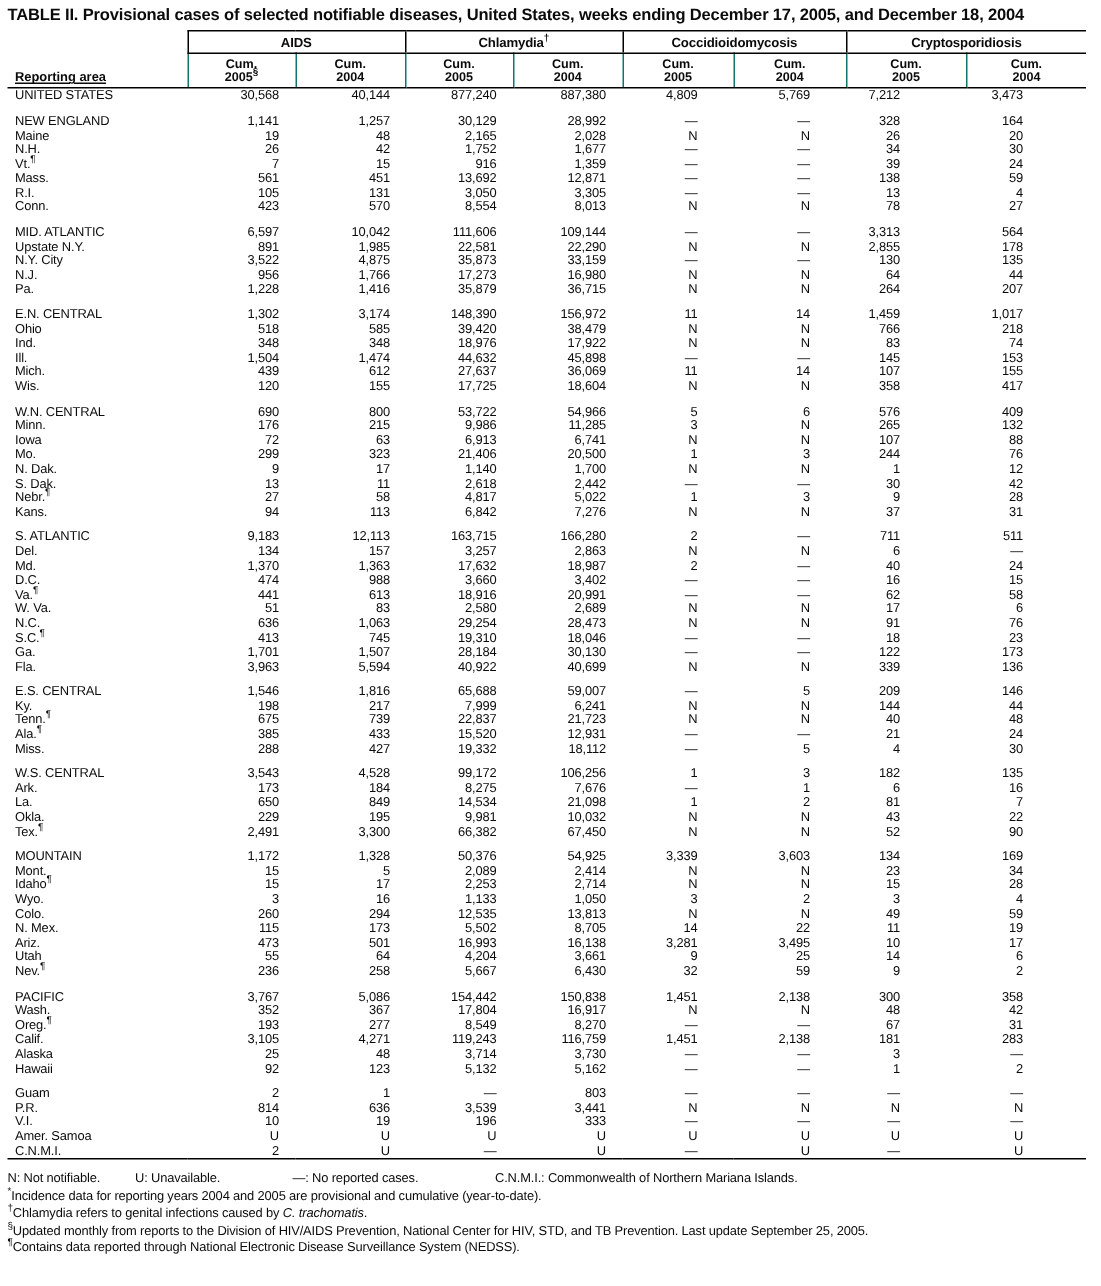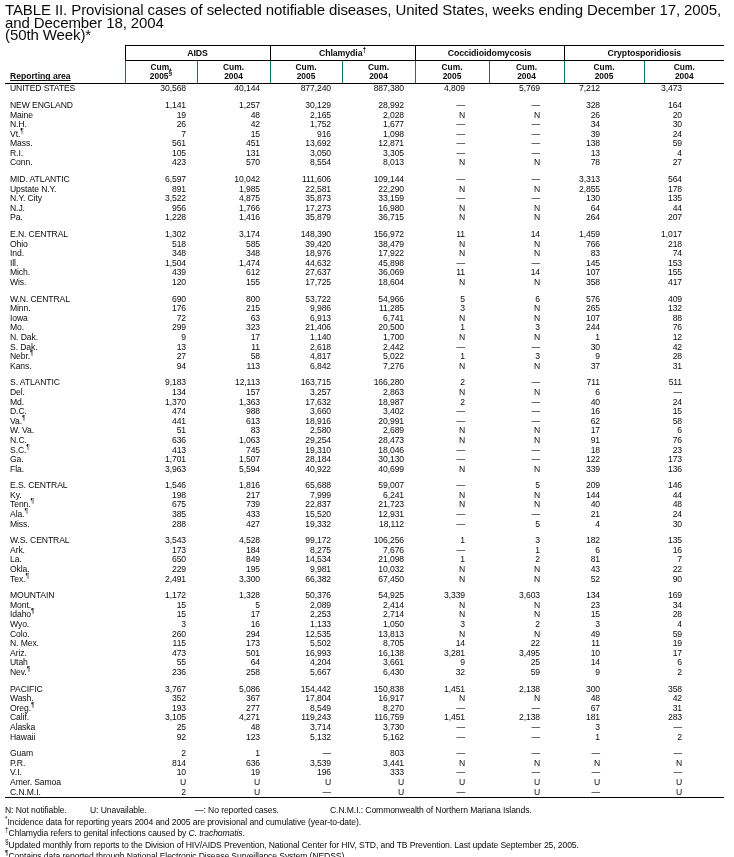--- a/index.html
+++ b/index.html
@@ -2,21 +2,21 @@
 <html><head>
 <meta charset="utf-8">
 <style>
   html,body{margin:0;padding:0;}
   body{
     width:734px;height:857px;overflow:hidden;
     background:#ffffff;color:#0b0b0b;
     font-family:"Liberation Sans", sans-serif;
   }
   .title{
-    font-weight:normal;font-size:15px;line-height:12.5px;
+    font-weight:bold;font-size:11px;line-height:12.5px;
     padding:4px 3px 0 5px;letter-spacing:-0.1px;
   }
   table{
     border-collapse:collapse;table-layout:fixed;
     width:719px;margin:3px 0 0 5px;
     border-bottom:1px solid #000;
   }
   thead th{font-weight:bold;color:#0b0b0b;}
   th.area-h{
     vertical-align:bottom;text-align:left;
@@ -50,21 +50,20 @@
   .legend{display:flex;line-height:11.6px;}
   .lg0{width:85px;} .lg1{width:105px;} .lg2{width:135px;}
   .note{padding-left:10px;text-indent:-10px;line-height:11.6px;}
   .note i{font-style:italic;margin-top:20px;}
 </style>
 </head>
 <body>
 
 <div class="title">
   <div>TABLE II. Provisional cases of selected notifiable diseases, United States, weeks ending December 17, 2005, and December 18, 2004</div>
-  <div>(50th Week)*</div>
 </div>
 
 <table>
   <colgroup>
     <col style="width:120px">
       <col style="width:72px">
       <col style="width:73px">
     <col style="width:72px">
       <col style="width:73px">
       <col style="width:74px">
@@ -134,21 +133,21 @@
         <td class="val c4">—</td>
         <td class="val c5">—</td>
         <td class="val c6">34</td>
         <td class="val c7">30</td>
       </tr>
       <tr>
         <td class="area"><span>Vt.</span><sup>¶</sup></td>
         <td class="val c0">7</td>
         <td class="val c1">15</td>
         <td class="val c2">916</td>
-        <td class="val c3">1,098</td>
+        <td class="val c3">1,359</td>
         <td class="val c4">—</td>
         <td class="val c5">—</td>
         <td class="val c6">39</td>
         <td class="val c7">24</td>
       </tr>
       <tr>
         <td class="area"><span>Mass.</span></td>
         <td class="val c0">561</td>
         <td class="val c1">451</td>
         <td class="val c2">13,692</td>

